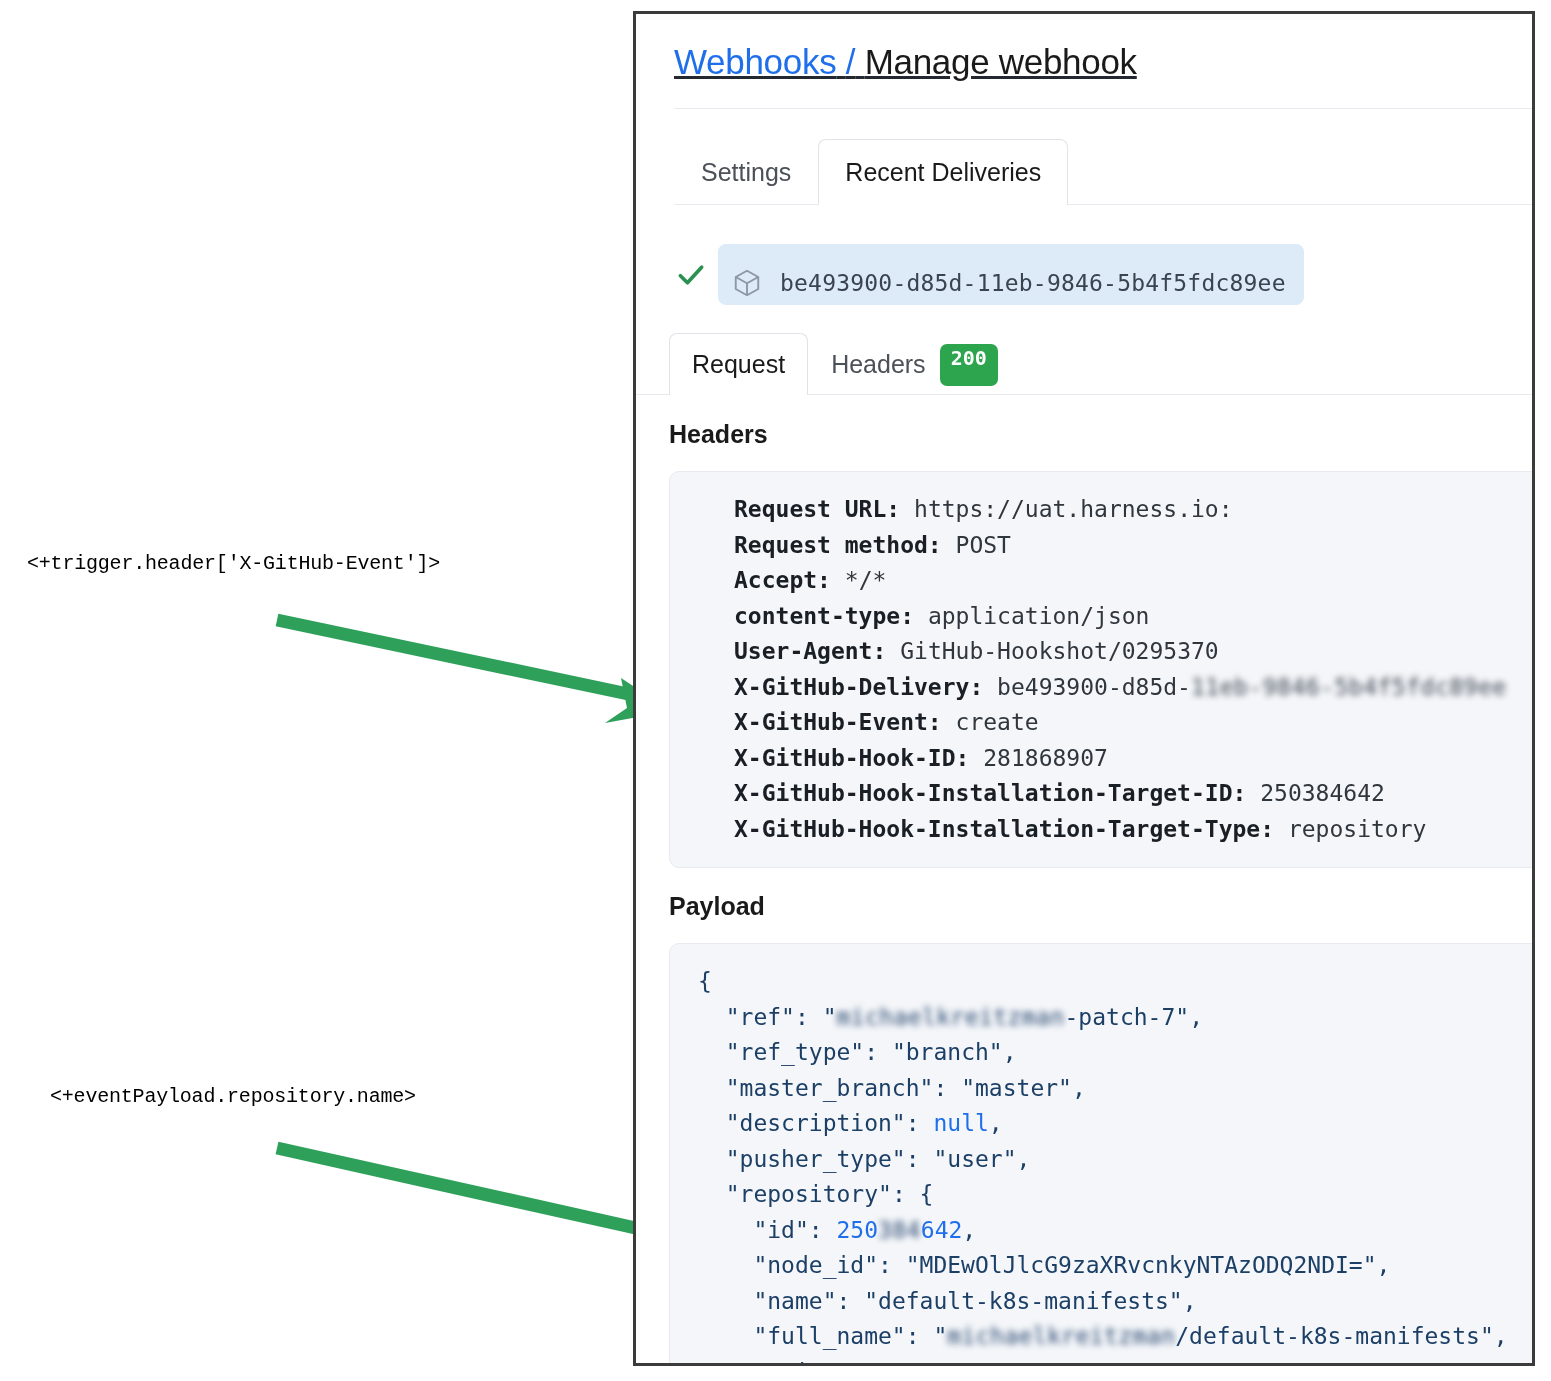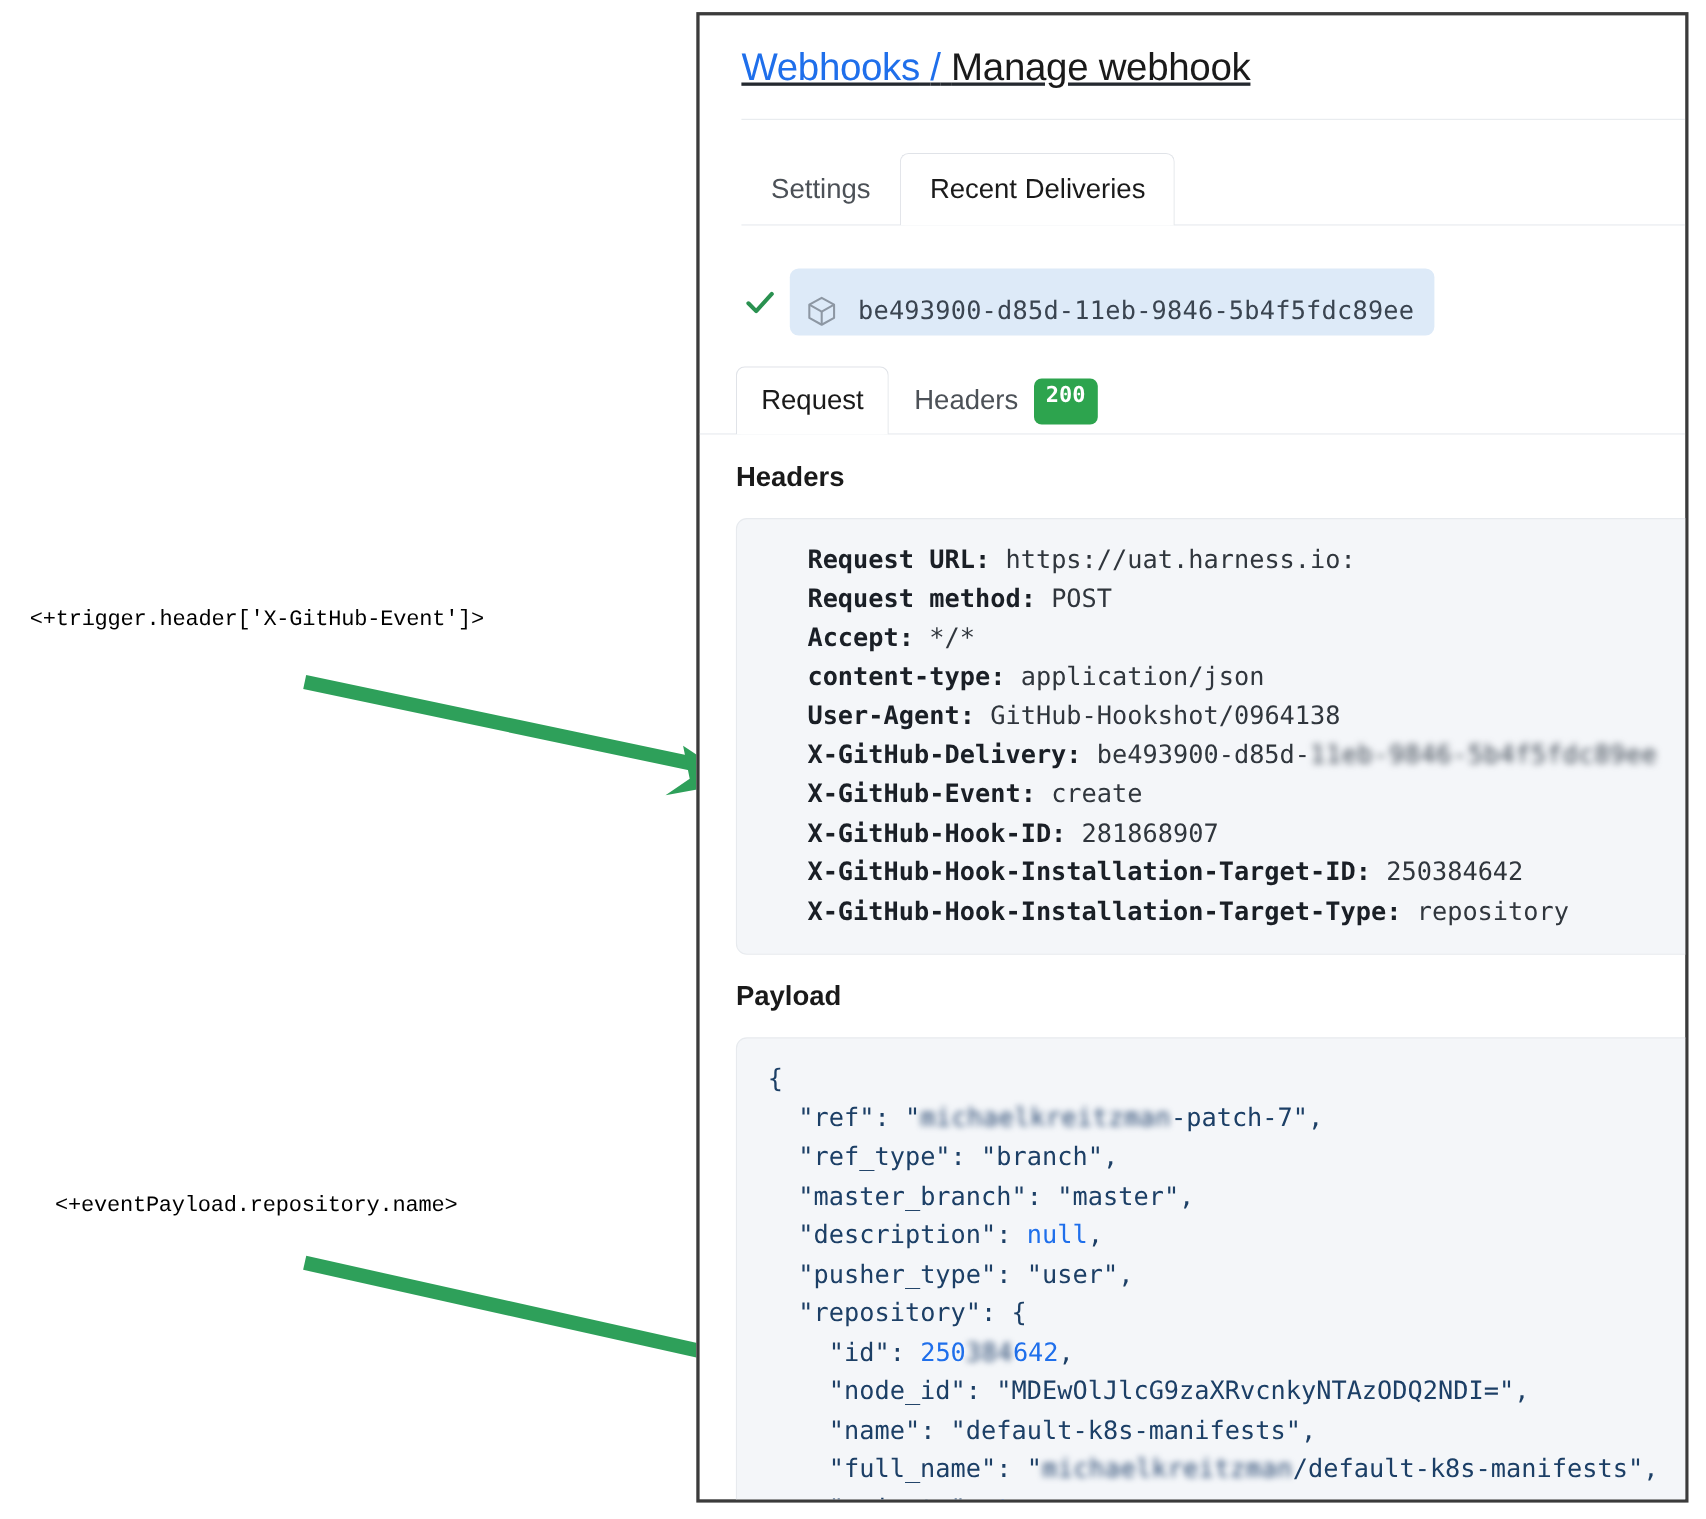--- a/index.html
+++ b/index.html
@@ -283,21 +283,21 @@
       </div>
     </div>
     <div id="sub-tabs-underline"></div>
 
     <div class="section-title">Headers</div>
 
     <div class="code-box" id="headers-box"><span class="hk">Request URL:</span> <span class="hv">https://uat.harness.io:</span>
 <span class="hk">Request method:</span> <span class="hv">POST</span>
 <span class="hk">Accept:</span> <span class="hv">*/*</span>
 <span class="hk">content-type:</span> <span class="hv">application/json</span>
-<span class="hk">User-Agent:</span> <span class="hv">GitHub-Hookshot/0964138</span>
+<span class="hk">User-Agent:</span> <span class="hv">GitHub-Hookshot/0295370</span>
 <span class="hk">X-GitHub-Delivery:</span> <span class="hv">be493900-d85d-</span><span class="redacted">11eb-9846-5b4f5fdc89ee</span>
 <span class="hk">X-GitHub-Event:</span> <span class="hv">create</span>
 <span class="hk">X-GitHub-Hook-ID:</span> <span class="hv">281868907</span>
 <span class="hk">X-GitHub-Hook-Installation-Target-ID:</span> <span class="hv">250384642</span>
 <span class="hk">X-GitHub-Hook-Installation-Target-Type:</span> <span class="hv">repository</span></div>
 
     <div class="section-title">Payload</div>
 
     <div class="code-box" id="payload-box"><span class="j-punc">{</span>
   <span class="j-key">"ref"</span><span class="j-punc">:</span> <span class="j-str">"</span><span class="j-blur">michaelkreitzman</span><span class="j-str">-patch-7"</span><span class="j-punc">,</span>

